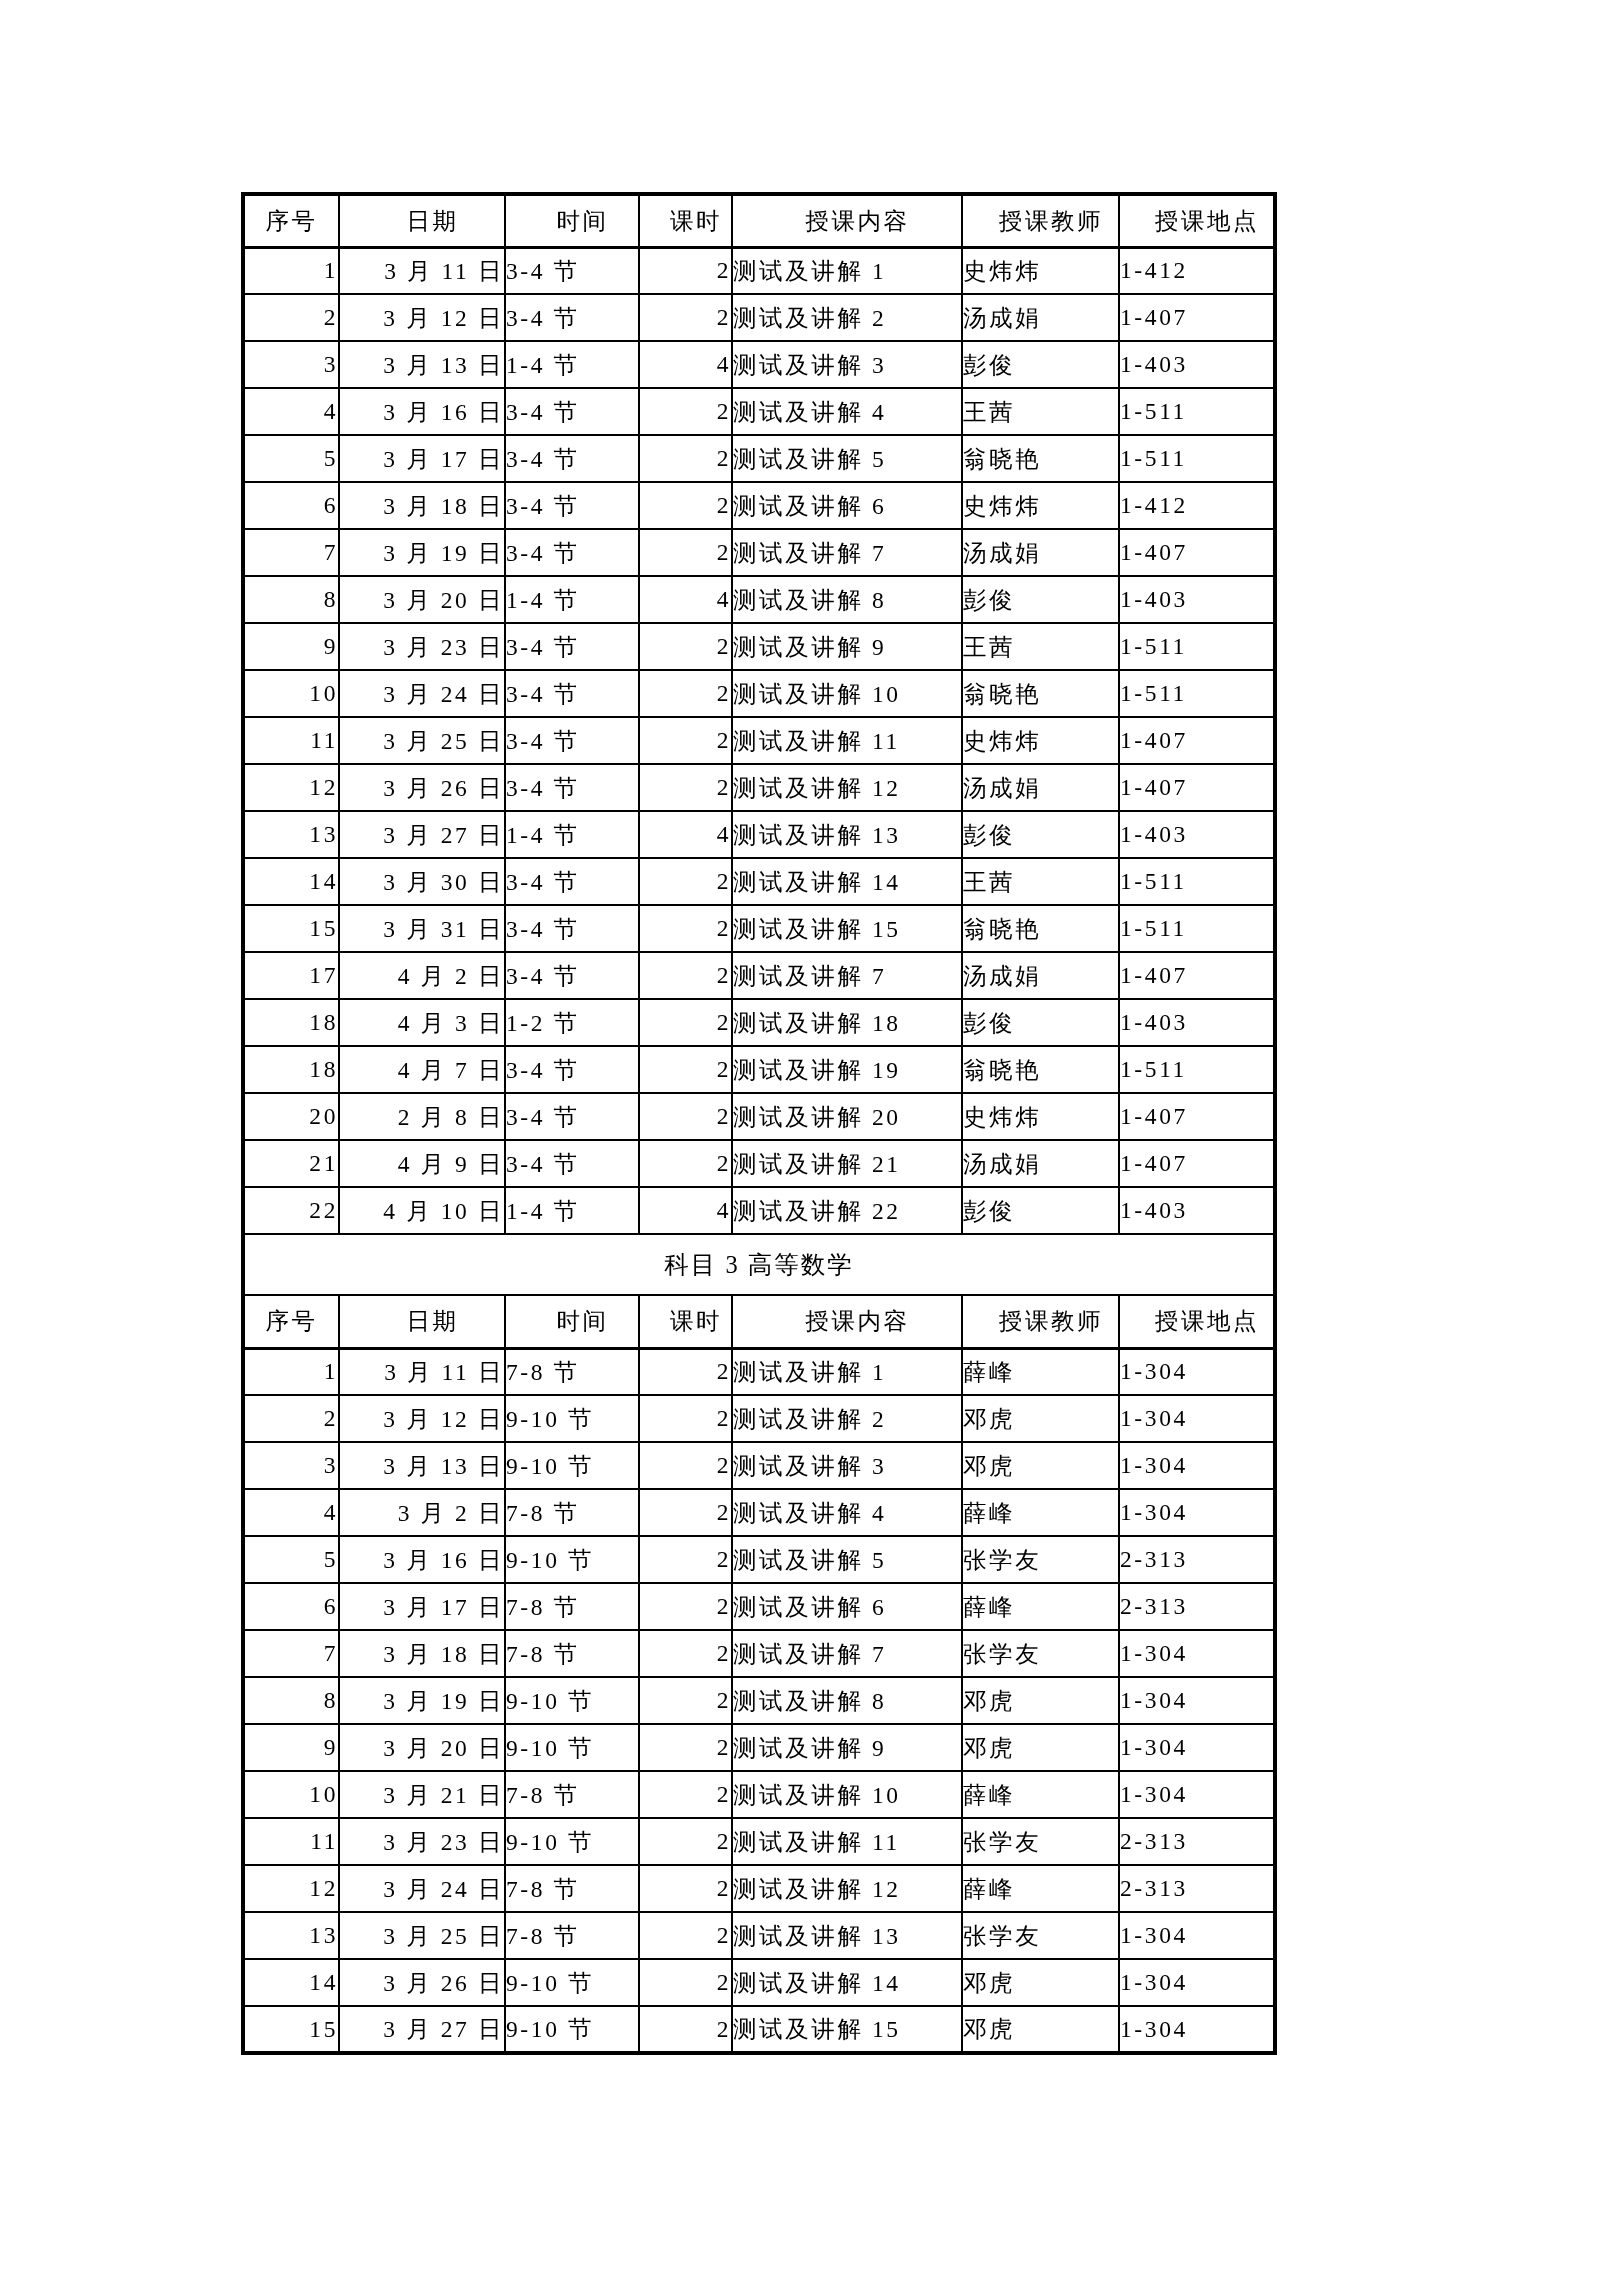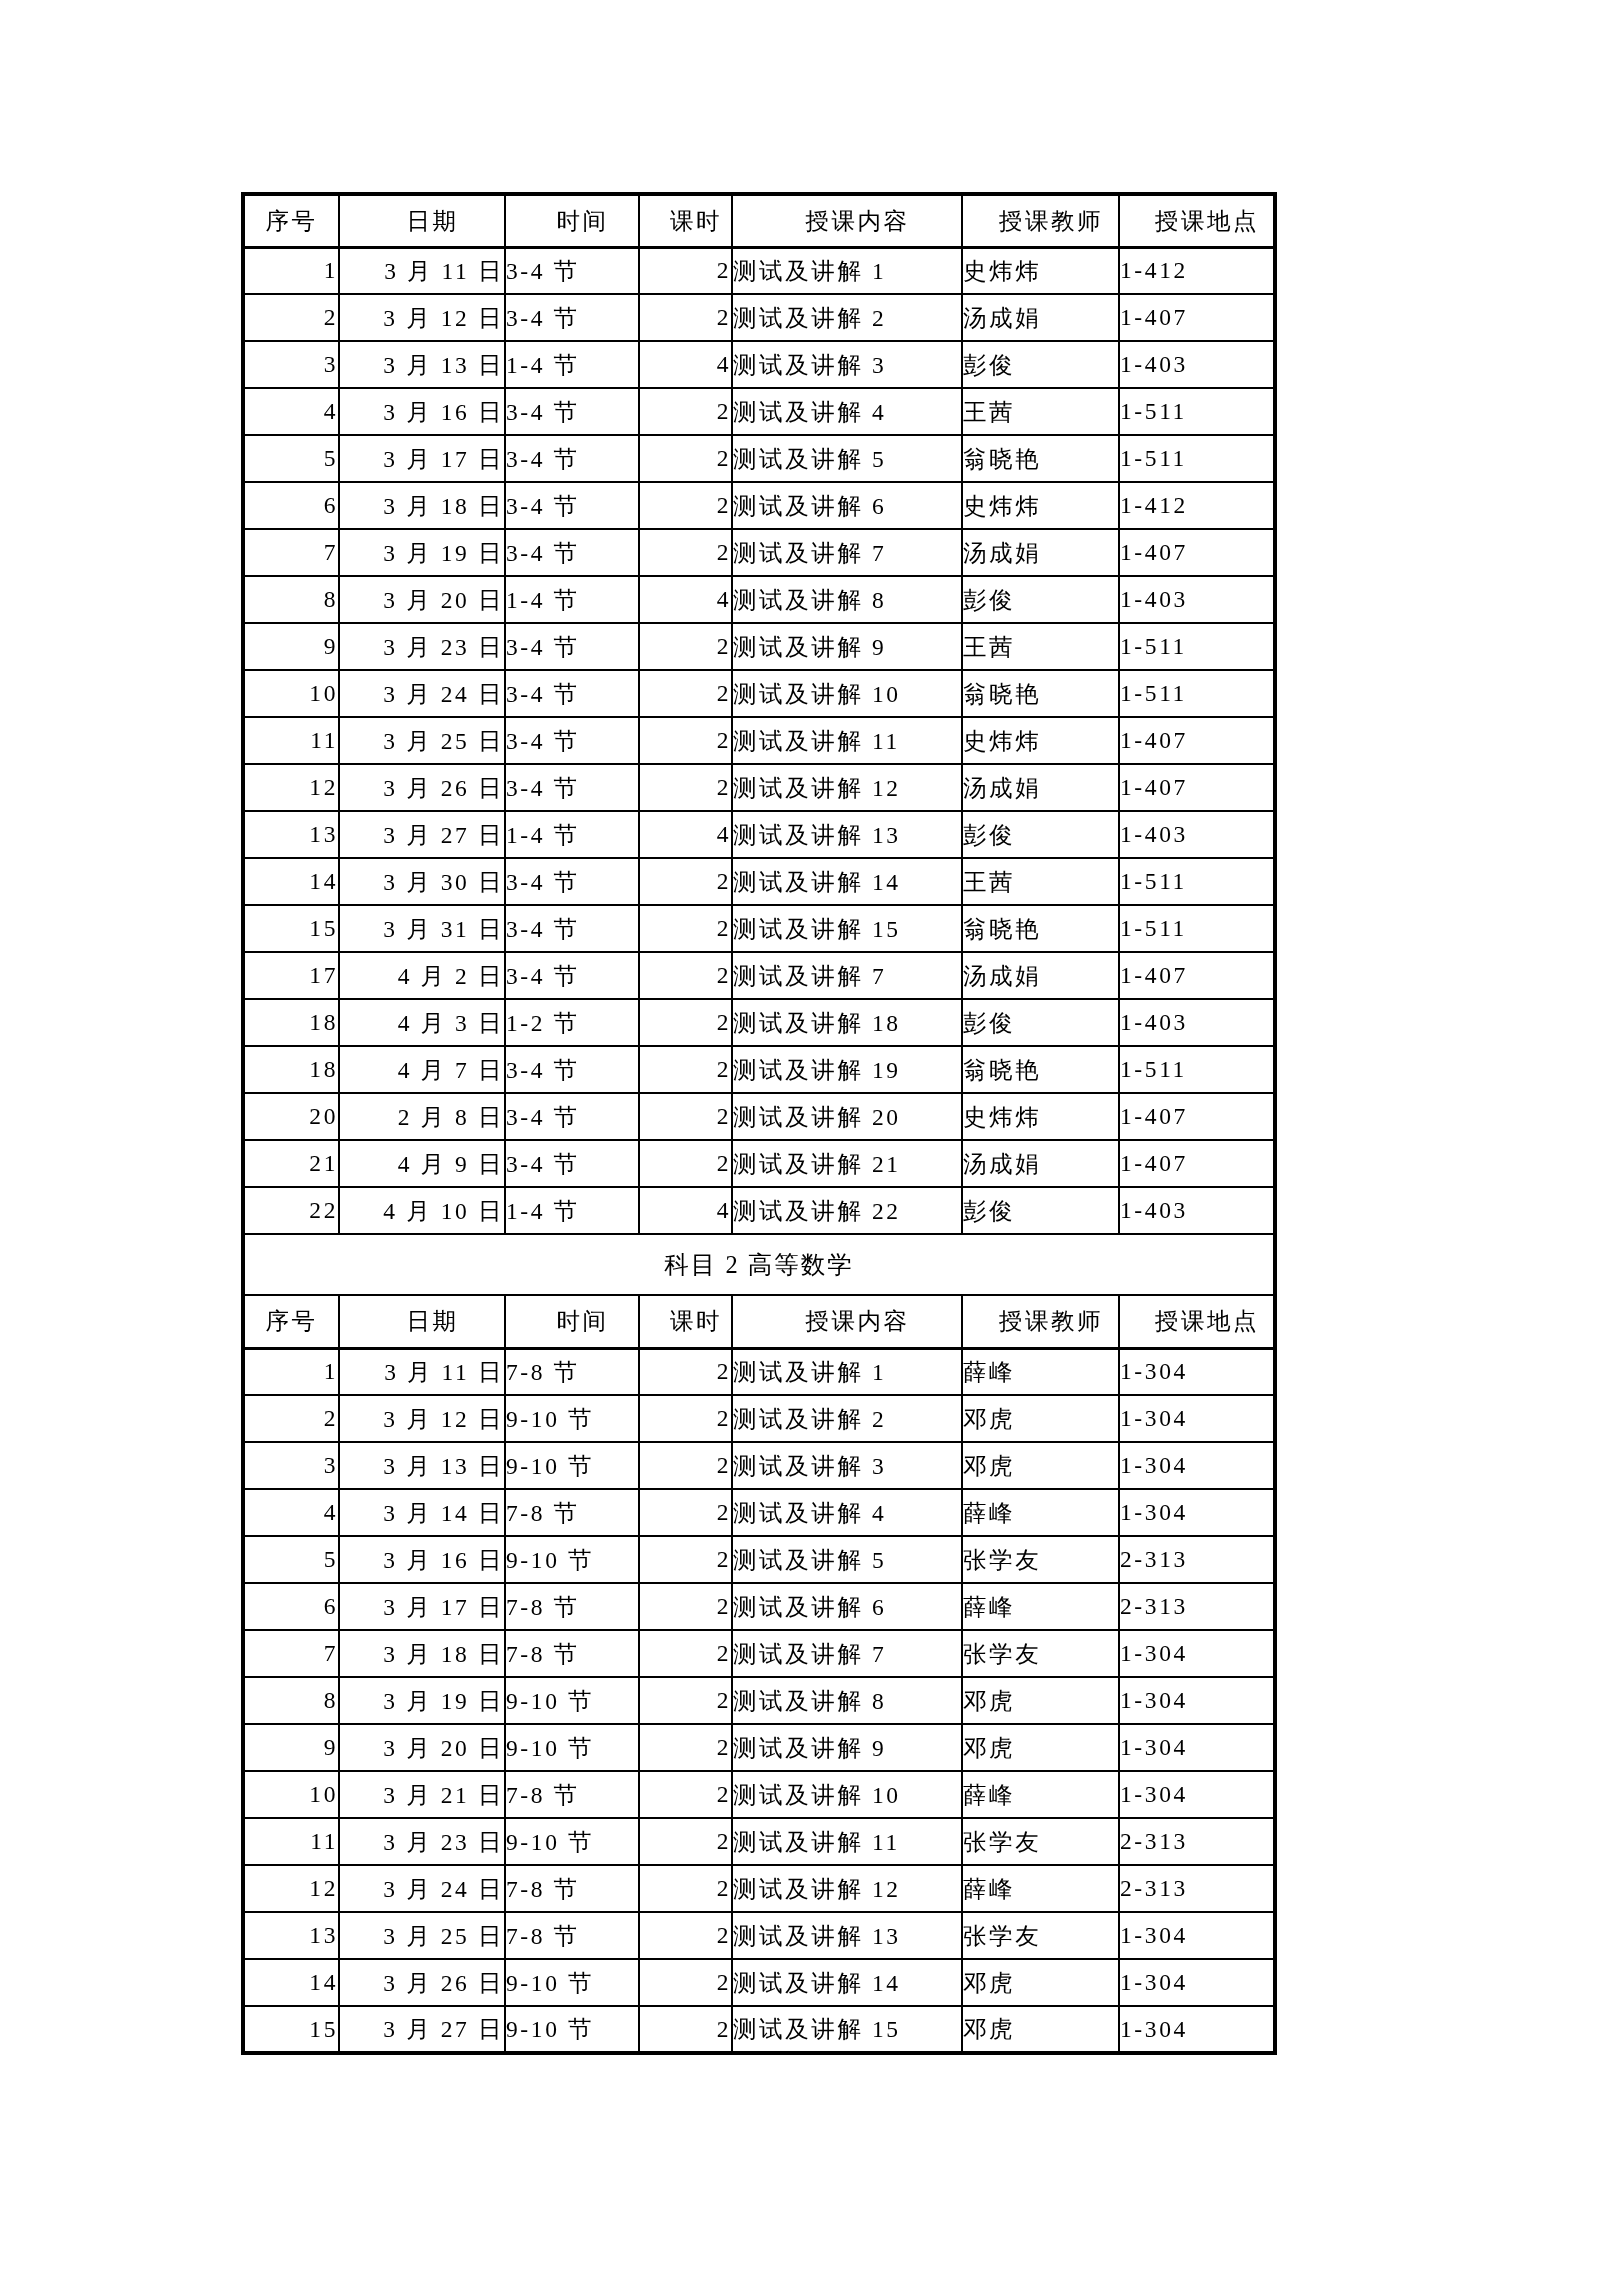--- a/index.html
+++ b/index.html
@@ -267,21 +267,21 @@
         <tr class="data-row">
     <td class="c-no">22</td>
     <td class="c-date">4 月 10 日</td>
     <td class="c-time">1-4 节</td>
     <td class="c-hours">4</td>
     <td class="c-content">测试及讲解 22</td>
     <td class="c-teacher">彭俊</td>
     <td class="c-loc">1-403</td>
   </tr>
         <tr class="section-row" id="section2-row">
-        <td colspan="7">科目 2 高等数学</td>
+        <td colspan="7">科目 3 高等数学</td>
       </tr>
       <tr class="head-row" id="head2">
         <th class="hc-no">序号</th>
         <th>日期</th>
         <th>时间</th>
         <th>课时</th>
         <th>授课内容</th>
         <th>授课教师</th>
         <th>授课地点</th>
       </tr>
@@ -307,21 +307,21 @@
     <td class="c-no">3</td>
     <td class="c-date">3 月 13 日</td>
     <td class="c-time">9-10 节</td>
     <td class="c-hours">2</td>
     <td class="c-content">测试及讲解 3</td>
     <td class="c-teacher">邓虎</td>
     <td class="c-loc">1-304</td>
   </tr>
         <tr class="data-row">
     <td class="c-no">4</td>
-    <td class="c-date">3 月 14 日</td>
+    <td class="c-date">3 月 2 日</td>
     <td class="c-time">7-8 节</td>
     <td class="c-hours">2</td>
     <td class="c-content">测试及讲解 4</td>
     <td class="c-teacher">薛峰</td>
     <td class="c-loc">1-304</td>
   </tr>
         <tr class="data-row">
     <td class="c-no">5</td>
     <td class="c-date">3 月 16 日</td>
     <td class="c-time">9-10 节</td>

